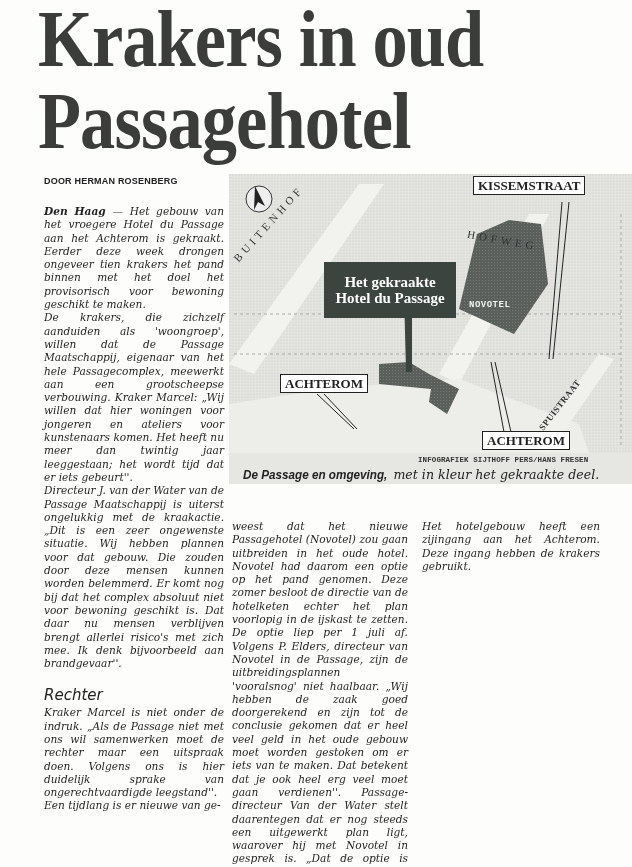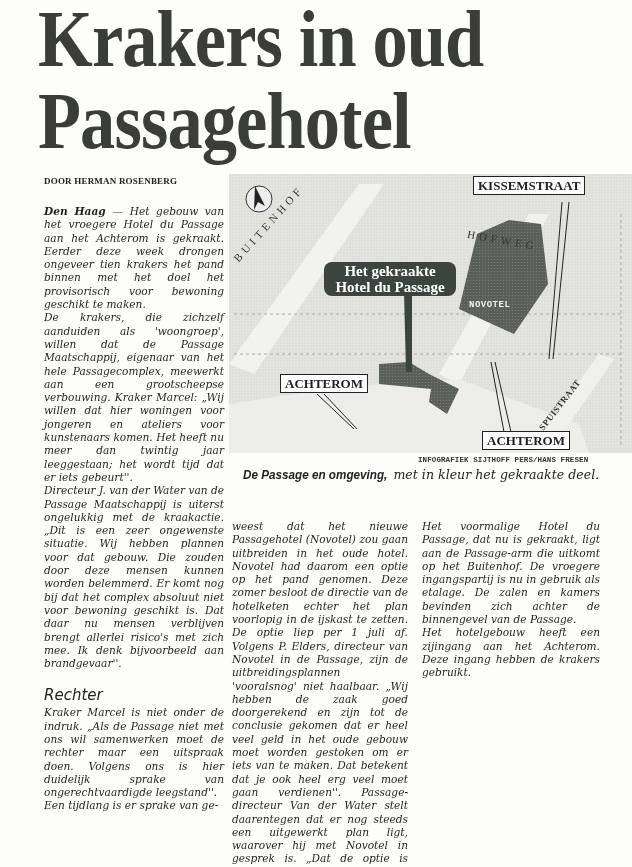--- a/index.html
+++ b/index.html
@@ -1,31 +1,31 @@
 <!DOCTYPE html>
 <html><head>
 <meta charset="utf-8">
 <style>
   html, body { margin:0; padding:0; }
   body { width:632px; height:867px; background:#fdfdfb; position:relative; overflow:hidden; color:#1e1e1e; }
   .headline { position:absolute; left:38px; top:-2px; width:560px; font-family:"Liberation Serif", serif; font-weight:bold; font-size:80px; line-height:82px; color:#3a3d3a; letter-spacing:-1px; transform:scaleX(0.88); transform-origin:left top; }
   .headline div { white-space:nowrap; }
-  .byline { position:absolute; left:44px; top:176px; font-family:Liberation Serif, serif; font-weight:bold; font-size:9px; letter-spacing:0.2px; color:#222; }
+  .byline { position:absolute; left:44px; top:176px; font-family:Liberation Sans, sans-serif; font-weight:bold; font-size:9px; letter-spacing:0.2px; color:#222; }
   .col { position:absolute; font-family:"DejaVu Serif", serif; font-size:10.6px; line-height:13.3px; text-align:justify; color:#1f1f1f;font-style:italic; }
   .col p { margin:0; text-indent:0; }
   .col .lead { font-weight:bold; }
   .col1 { left:44px; top:205px; width:180px; }
   .col2 { left:232px; top:520px; width:176px; }
   .col3 { left:422px; top:520px; width:178px; }
   .subhead { font-family:"DejaVu Sans", sans-serif; font-size:15px; line-height:18px; margin:16px 0 2px 0; color:#222; }
-  .map { position:absolute; left:229px; top:174px; width:403px; height:279px; background:#e6e6e3; overflow:hidden; }
+  .map { position:absolute; left:229px; top:174px; width:403px; height:310px; background:#e6e6e3; overflow:hidden; }
   .map svg { position:absolute; left:0; top:0; }
   .maplabel { position:absolute; font-family:"Liberation Serif", serif; font-weight:bold; color:#222; }
   .boxlabel { background:#fff; border:1.5px solid #222; padding:1px 4px; font-size:13px; line-height:15px; }
-  .hotel-label { position:absolute; left:95px; top:88px; width:128px; background:#3c4440; color:#fff; font-family:"Liberation Serif", serif; font-weight:bold; font-size:15px; line-height:16px; text-align:center; padding:1px 2px;border-radius:8px; }
+  .hotel-label { position:absolute; left:95px; top:88px; width:128px; background:#3c4440; color:#fff; font-family:"Liberation Serif", serif; font-weight:bold; font-size:15px; line-height:16px; text-align:center; padding:12px 2px; }
   .novotel-label { position:absolute; left:240px; top:126px; color:#f0f0f0; font-family:Liberation Mono, monospace; font-weight:bold; font-size:9px; letter-spacing:0.5px; }
   .street { position:absolute; font-family:"Liberation Serif", serif; font-size:11px; letter-spacing:4px; color:#333; white-space:nowrap; }
   .credit { position:absolute; left:418px; top:456px; font-family:Liberation Mono, monospace; font-weight:bold; font-size:7.5px; color:#333; letter-spacing:0.1px; }
   .caption { position:absolute; left:243px; top:467px; width:370px; font-family:"DejaVu Serif", serif; font-size:12.6px; line-height:15px; color:#222;font-style:italic; }
   .caption .lead { font-family:"Liberation Sans", sans-serif; font-weight:bold; font-size:13px; transform:scaleX(0.9); display:inline-block; transform-origin:left; margin-right:-14px; }
 </style>
 </head>
 <body>
 
 <div class="headline">
@@ -34,29 +34,28 @@
 </div>
 
 <div class="byline">DOOR HERMAN ROSENBERG</div>
 
 <div class="col col1">
   <p><span class="lead">Den Haag</span><span> — Het gebouw van het vroegere Hotel du Passage aan het Achterom is gekraakt. Eerder deze week drongen ongeveer tien krakers het pand binnen met het doel het provisorisch voor bewoning geschikt te maken.</span></p>
   <p>De krakers, die zichzelf aanduiden als 'woongroep', willen dat de Passage Maatschappij, eigenaar van het hele Passagecomplex, meewerkt aan een grootscheepse verbouwing. Kraker Marcel: „Wij willen dat hier woningen voor jongeren en ateliers voor kunstenaars komen. Het heeft nu meer dan twintig jaar leeggestaan; het wordt tijd dat er iets gebeurt''.</p>
   <p>Directeur J. van der Water van de Passage Maatschappij is uiterst ongelukkig met de kraakactie. „Dit is een zeer ongewenste situatie. Wij hebben plannen voor dat gebouw. Die zouden door deze mensen kunnen worden belemmerd. Er komt nog bij dat het complex absoluut niet voor bewoning geschikt is. Dat daar nu mensen verblijven brengt allerlei risico's met zich mee. Ik denk bijvoorbeeld aan brandgevaar''.</p>
   <div class="subhead">Rechter</div>
   <p>Kraker Marcel is niet onder de indruk. „Als de Passage niet met ons wil samenwerken moet de rechter maar een uitspraak doen. Volgens ons is hier duidelijk sprake van ongerechtvaardigde leegstand''.</p>
-  <p>Een tijdlang is er sprake van ge-</p>
+  <p>Een tijdlang is er nieuwe van ge-</p>
 </div>
 
 <div class="col col2">
   <p>weest dat het nieuwe Passagehotel (Novotel) zou gaan uitbreiden in het oude hotel. Novotel had daarom een optie op het pand genomen. Deze zomer besloot de directie van de hotelketen echter het plan voorlopig in de ijskast te zetten. De optie liep per 1 juli af. Volgens P. Elders, directeur van Novotel in de Passage, zijn de uitbreidingsplannen 'vooralsnog' niet haalbaar. „Wij hebben de zaak goed doorgerekend en zijn tot de conclusie gekomen dat er heel veel geld in het oude gebouw moet worden gestoken om er iets van te maken. Dat betekent dat je ook heel erg veel moet gaan verdienen''. Passage-directeur Van der Water stelt daarentegen dat er nog steeds een uitgewerkt plan ligt, waarover hij met Novotel in gesprek is. „Dat de optie is verlo-</p>
 </div>
 
 <div class="col col3">
-  <p>Het voormalige Hotel du Passage, dat nu is gekraakt, ligt aan de Passage-arm die uitkomt op het Buitenhof. De vroegere ingangspartij is nu in gebruik als etalage. De zalen en kamers bevinden zich achter de binnengevel van de Passage.</p>
   <p>Het hotelgebouw heeft een zijingang aan het Achterom. Deze ingang hebben de krakers gebruikt.</p>
 </div>
 
 <div class="map">
   <svg width="403" height="279" viewBox="0 0 403 279">
     <defs>
       <pattern id="dots" width="3" height="3" patternUnits="userSpaceOnUse">
         <rect width="3" height="3" fill="#e4e4e1"></rect>
         <circle cx="1" cy="1" r="0.6" fill="#c8c8c4"></circle>
       </pattern>

